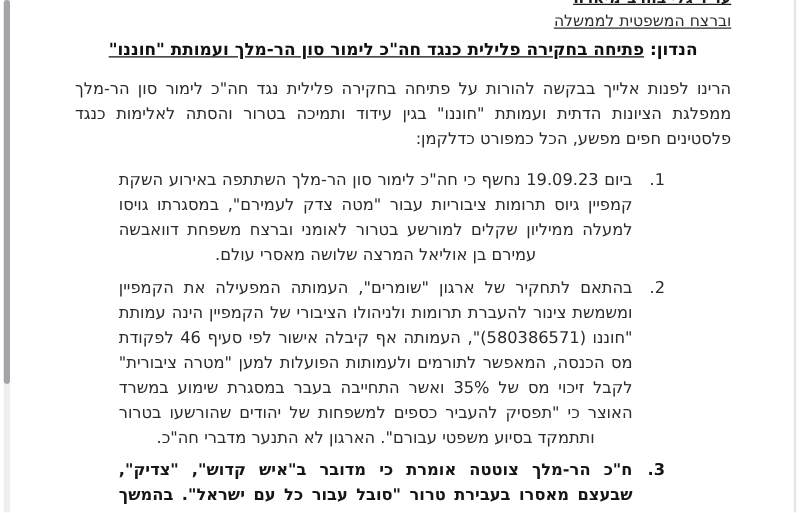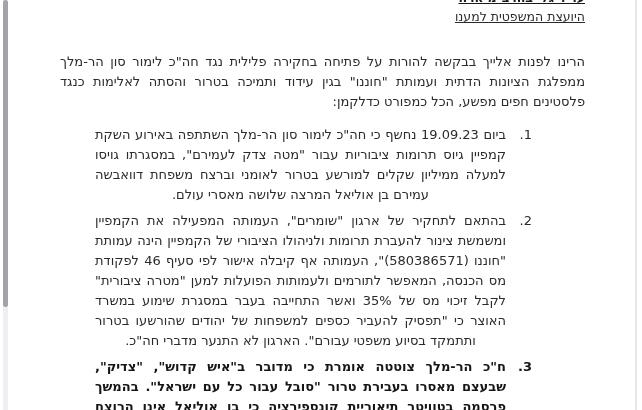--- a/index.html
+++ b/index.html
@@ -41,21 +41,21 @@
     margin-top: 4px;
     text-align: center;
     font-weight: bold;
     font-size: 13.5px;
     white-space: nowrap;
     color: #101010;
   }
   .subject-title { text-decoration: underline; }
 
   .intro {
-    margin-top: 26px;
+    margin-top: 12px;
     text-align: justify;
   }
 
   .list { margin-top: 0; }
   .item {
     display: flex;
     padding-right: 53px;
     margin-top: 6px;
   }
   .item-num { flex: 0 0 26px; width: 26px; }
@@ -68,23 +68,27 @@
 <body>
 
 <div class="page-edge-right"></div>
 <div class="scroll-track"></div>
 <div class="scroll-thumb"></div>
 
 <div class="content">
 
   <div class="hdr">
     <div class="hdr-line1">עו"ד גלי בהרב-מיארה</div>
-    <div class="hdr-line2">היועצת המשפטית למענו</div>
+    <div class="hdr-line2">וברצח המשפטית לממשלה</div>
   </div>
 
+  <div class="subject">
+    <span class="subject-label">הנדון:</span>
+    <span class="subject-title">פתיחה בחקירה פלילית כנגד חה"כ לימור סון הר-מלך ועמותת "חוננו"</span>
+  </div>
 
   <p class="intro">הרינו לפנות אלייך בבקשה להורות על פתיחה בחקירה פלילית נגד חה"כ לימור סון הר-מלך ממפלגת הציונות הדתית ועמותת "חוננו" בגין עידוד ותמיכה בטרור והסתה לאלימות כנגד פלסטינים חפים מפשע, הכל כמפורט כדלקמן:</p>
 
   <div class="list">
 
     <div class="item">
       <span class="item-num">1.</span>
       <span class="item-txt center-last">ביום 19.09.23 נחשף כי חה"כ לימור סון הר-מלך השתתפה באירוע השקת קמפיין גיוס תרומות ציבוריות עבור "מטה צדק לעמירם", במסגרתו גויסו למעלה ממיליון שקלים למורשע בטרור לאומני וברצח משפחת דוואבשה עמירם בן אוליאל המרצה שלושה מאסרי עולם.</span>
     </div>
 

